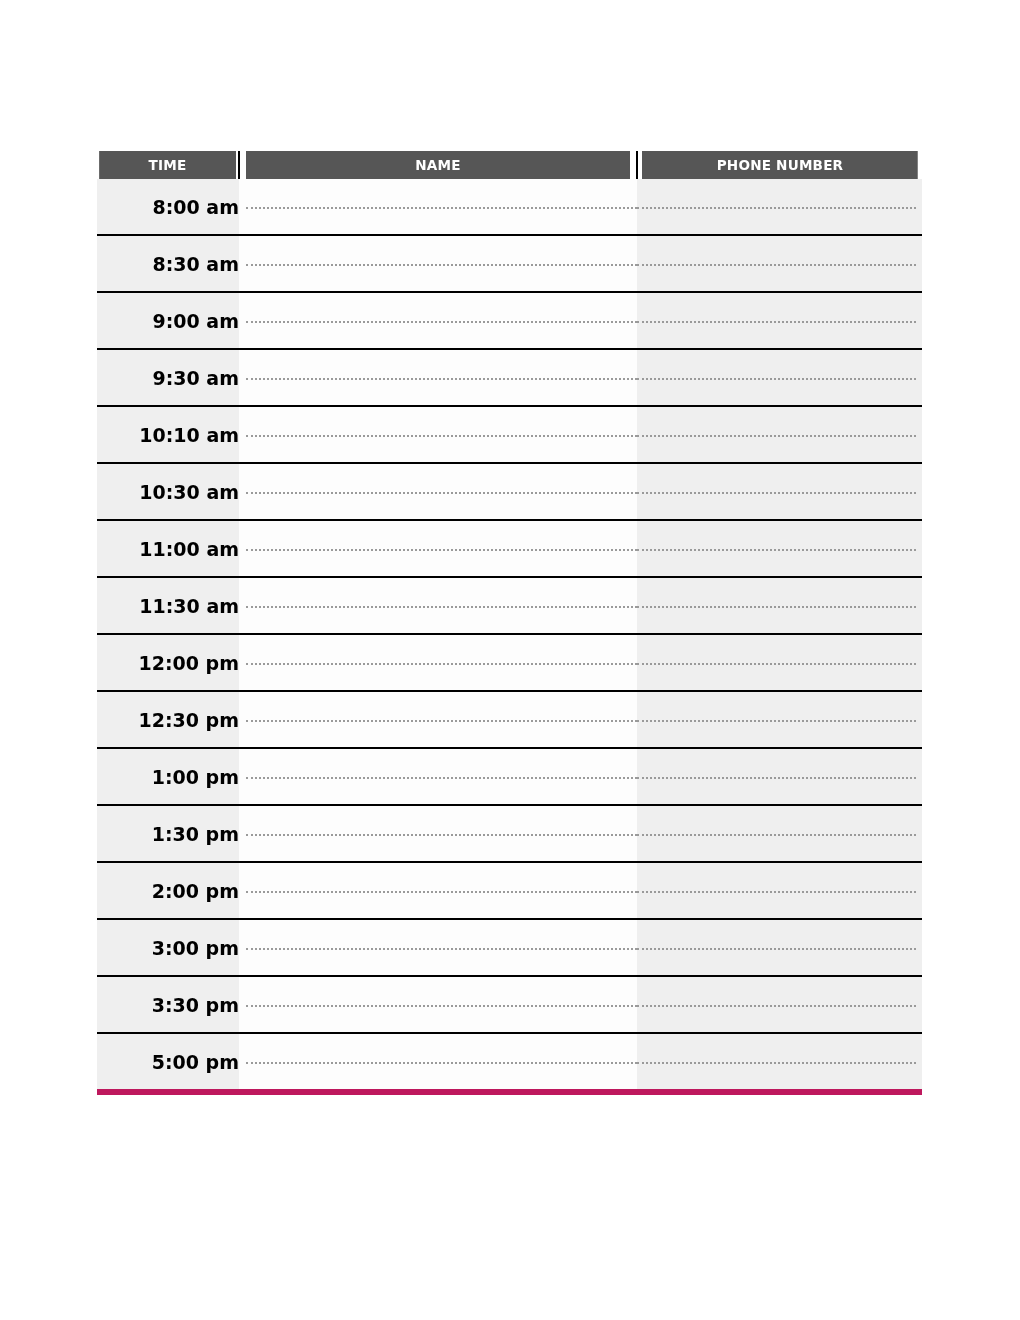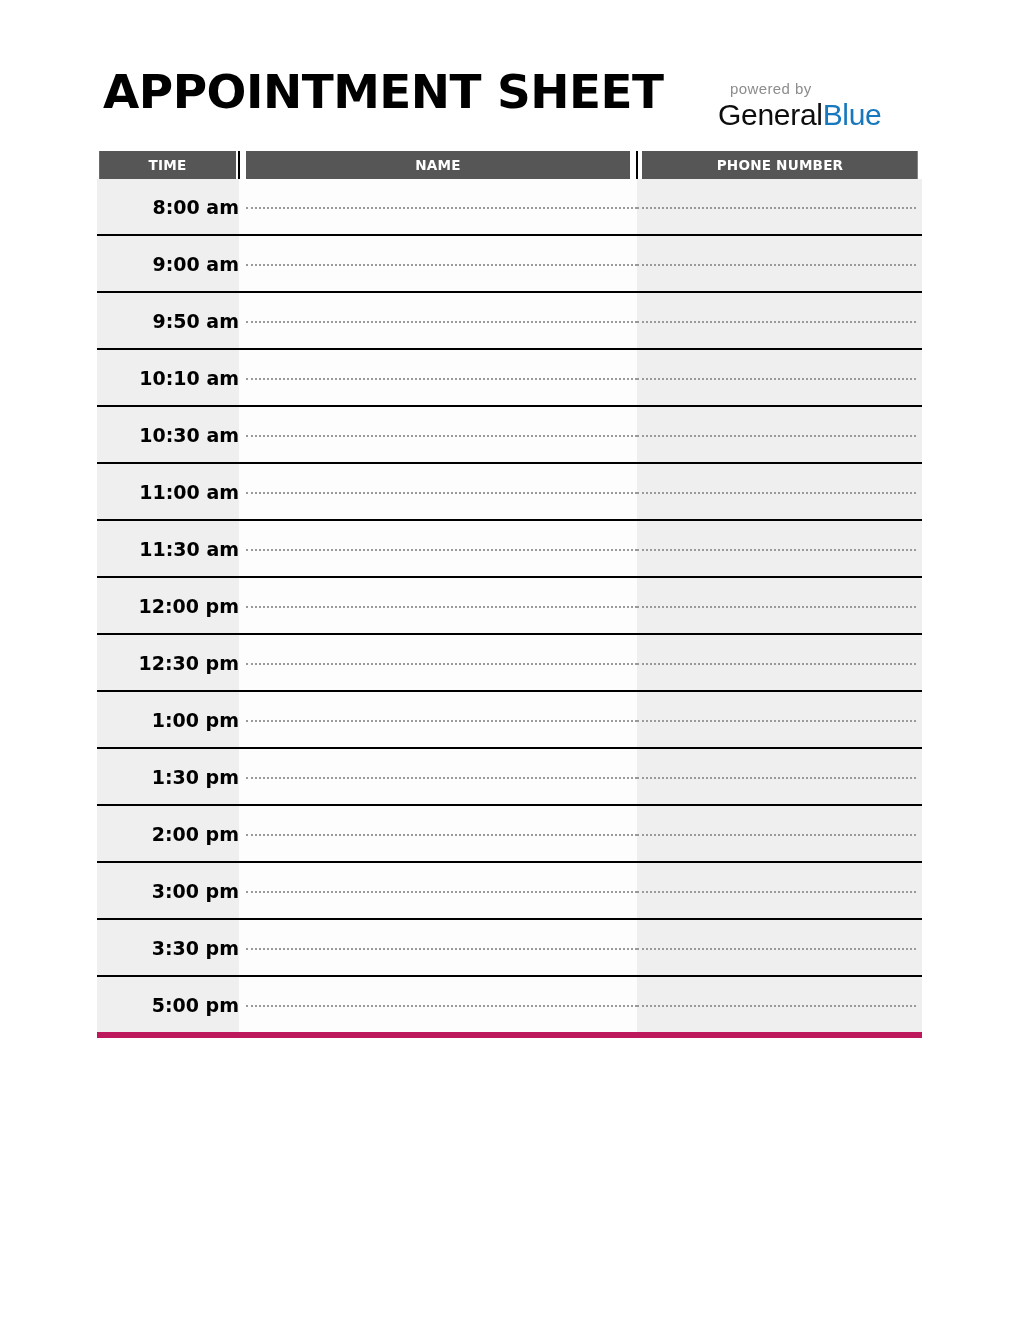--- a/index.html
+++ b/index.html
@@ -158,30 +158,20 @@
   td.cell-phone .rule {
     left: 0px;
     right: 6px;
   }
 </style>
 </head>
 <body>
 
 <div class="page">
 
-  <div class="sheet-header">
-    <div class="sheet-title">APPOINTMENT SHEET</div>
-
-    <div class="brand-block">
-      <div class="brand-powered">powered by</div>
-      <div class="brand-name">
-        <span class="brand-general">General</span><span class="brand-blue">Blue</span>
-      </div>
-    </div>
-  </div>
 
   <table class="appt-table">
     <colgroup>
       <col class="col-time">
       <col class="col-name">
       <col class="col-phone">
     </colgroup>
     <thead>
       <tr>
         <th class="th-time">TIME</th>
@@ -189,26 +179,31 @@
         <th class="th-phone">PHONE NUMBER</th>
       </tr>
     </thead>
     <tbody id="appt-body">
         <tr>
           <td class="cell-time">8:00 am</td>
           <td class="cell-name"><span class="rule"></span><span></span></td>
           <td class="cell-phone"><span class="rule"></span><span></span></td>
         </tr>
         <tr>
+          <td class="cell-time">8:30 am</td>
+          <td class="cell-name"><span class="rule"></span><span></span></td>
+          <td class="cell-phone"><span class="rule"></span><span></span></td>
+        </tr>
+        <tr>
           <td class="cell-time">9:00 am</td>
           <td class="cell-name"><span class="rule"></span><span></span></td>
           <td class="cell-phone"><span class="rule"></span><span></span></td>
         </tr>
         <tr>
-          <td class="cell-time">9:50 am</td>
+          <td class="cell-time">9:30 am</td>
           <td class="cell-name"><span class="rule"></span><span></span></td>
           <td class="cell-phone"><span class="rule"></span><span></span></td>
         </tr>
         <tr>
           <td class="cell-time">10:10 am</td>
           <td class="cell-name"><span class="rule"></span><span></span></td>
           <td class="cell-phone"><span class="rule"></span><span></span></td>
         </tr>
         <tr>
           <td class="cell-time">10:30 am</td>

